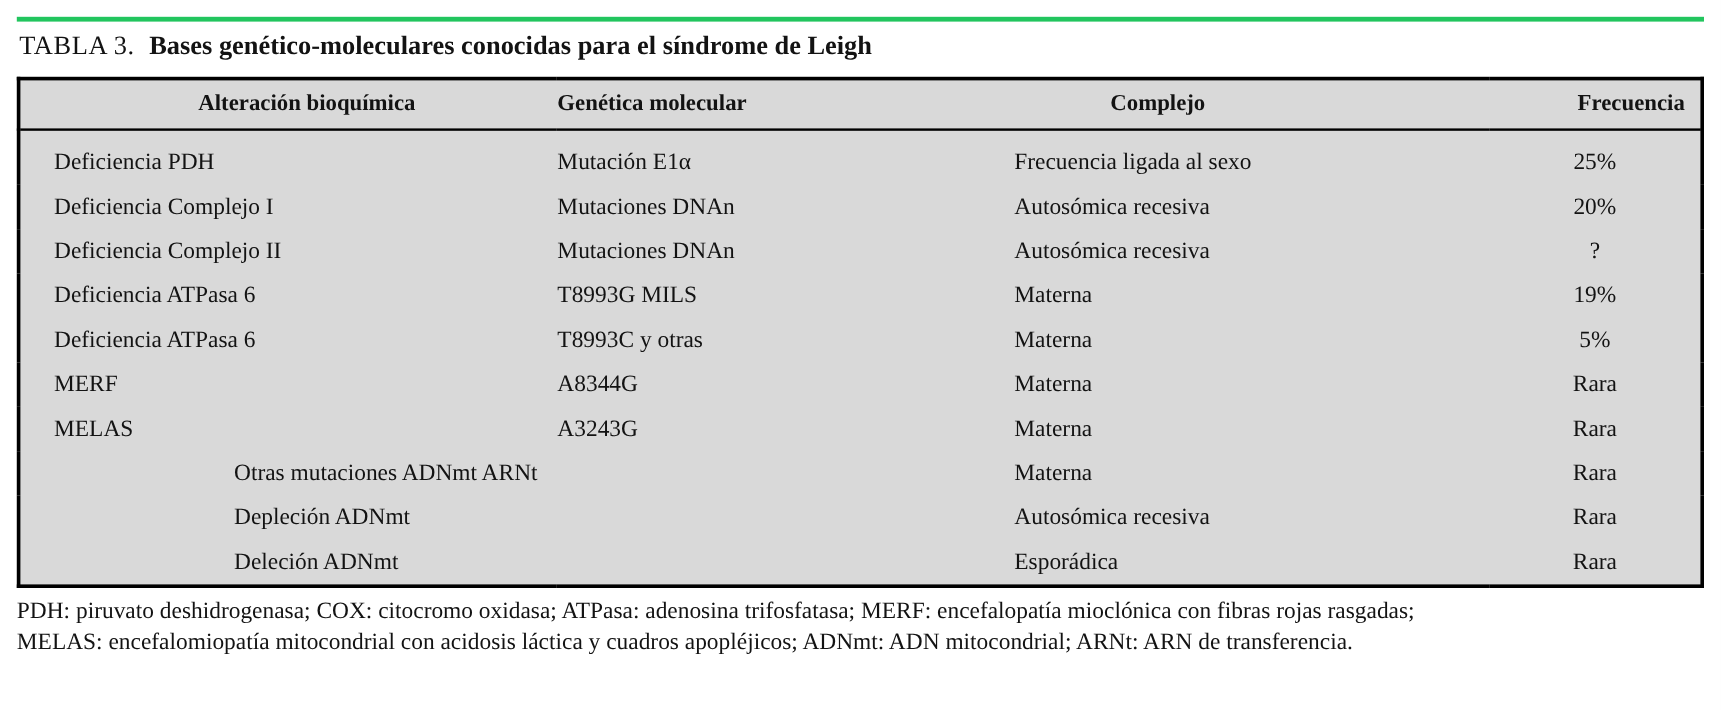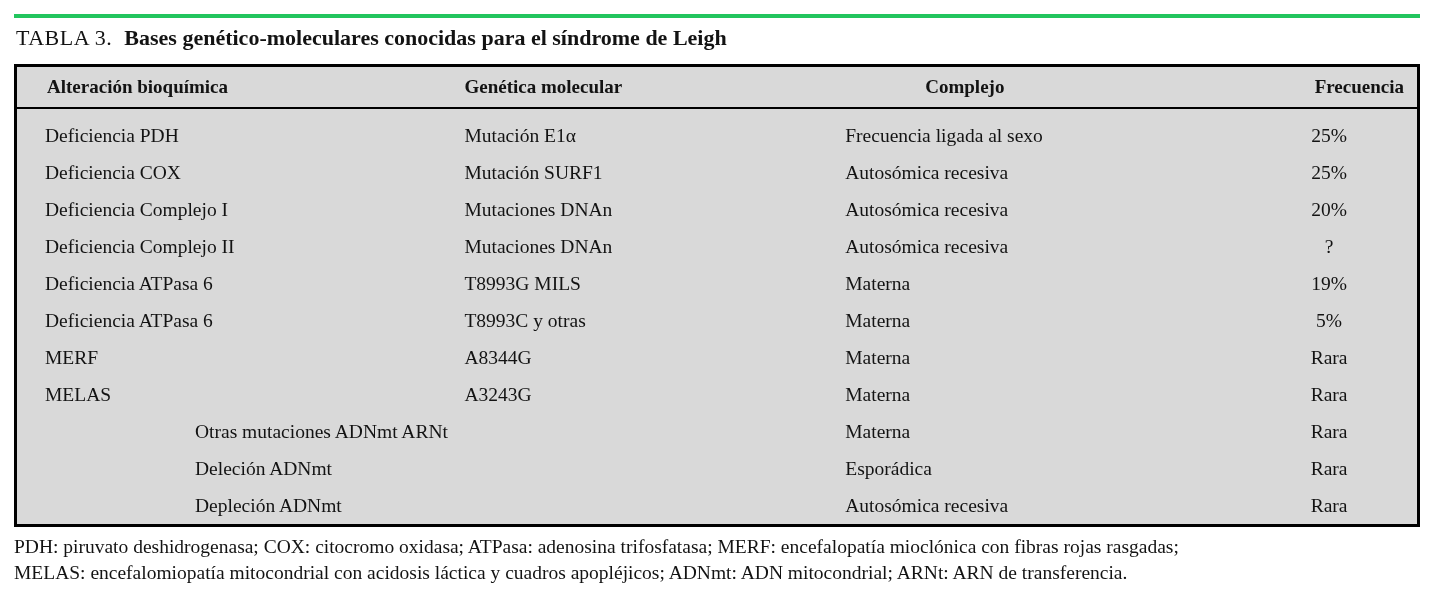--- a/index.html
+++ b/index.html
@@ -51,21 +51,21 @@
     border-bottom: 2px solid #000;
     height: 40px;
     font-size: 19px;
     font-weight: 700;
     text-align: left;
     vertical-align: middle;
     padding: 0;
     white-space: nowrap;
     overflow: hidden;
   }
-  thead th.h1 { padding-left: 30px; }
+  thead th.h1 { padding-left: 30px; text-align: center; }
   thead th.h2 { padding-left: 0; }
   thead th.h3 { padding-left: 95px; }
   thead th.h4 { text-align: right; padding-right: 13px; }
   tbody td {
     height: 37px;
     font-size: 19.5px;
     vertical-align: middle;
     padding: 0;
     white-space: nowrap;
     overflow: hidden;
@@ -110,26 +110,20 @@
       </tr>
     </thead>
     <tbody id="table-body">
         <tr>
     <td class="b1">Deficiencia PDH</td>
     <td class="b2">Mutación E1α</td>
     <td class="b3">Frecuencia ligada al sexo</td>
     <td class="b4">25%</td>
   </tr>
         <tr>
-    <td class="b1">Deficiencia COX</td>
-    <td class="b2">Mutación SURF1</td>
-    <td class="b3">Autosómica recesiva</td>
-    <td class="b4">25%</td>
-  </tr>
-        <tr>
     <td class="b1">Deficiencia Complejo I</td>
     <td class="b2">Mutaciones DNAn</td>
     <td class="b3">Autosómica recesiva</td>
     <td class="b4">20%</td>
   </tr>
         <tr>
     <td class="b1">Deficiencia Complejo II</td>
     <td class="b2">Mutaciones DNAn</td>
     <td class="b3">Autosómica recesiva</td>
     <td class="b4">?</td>
@@ -158,29 +152,29 @@
     <td class="b3">Materna</td>
     <td class="b4">Rara</td>
   </tr>
         <tr>
     <td class="b1 indent" colspan="2">Otras mutaciones ADNmt ARNt</td>
 
     <td class="b3">Materna</td>
     <td class="b4">Rara</td>
   </tr>
         <tr>
+    <td class="b1 indent" colspan="2">Depleción ADNmt</td>
+
+    <td class="b3">Autosómica recesiva</td>
+    <td class="b4">Rara</td>
+  </tr>
+        <tr>
     <td class="b1 indent" colspan="2">Deleción ADNmt</td>
 
     <td class="b3">Esporádica</td>
-    <td class="b4">Rara</td>
-  </tr>
-        <tr>
-    <td class="b1 indent" colspan="2">Depleción ADNmt</td>
-
-    <td class="b3">Autosómica recesiva</td>
     <td class="b4">Rara</td>
   </tr>
       </tbody>
   </table>
 
   <div class="footnote">
     <div>PDH: piruvato deshidrogenasa; COX: citocromo oxidasa; ATPasa: adenosina trifosfatasa; MERF: encefalopatía mioclónica con fibras rojas rasgadas;</div>
     <div>MELAS: encefalomiopatía mitocondrial con acidosis láctica y cuadros apopléjicos; ADNmt: ADN mitocondrial; ARNt: ARN de transferencia.</div>
   </div>
 

